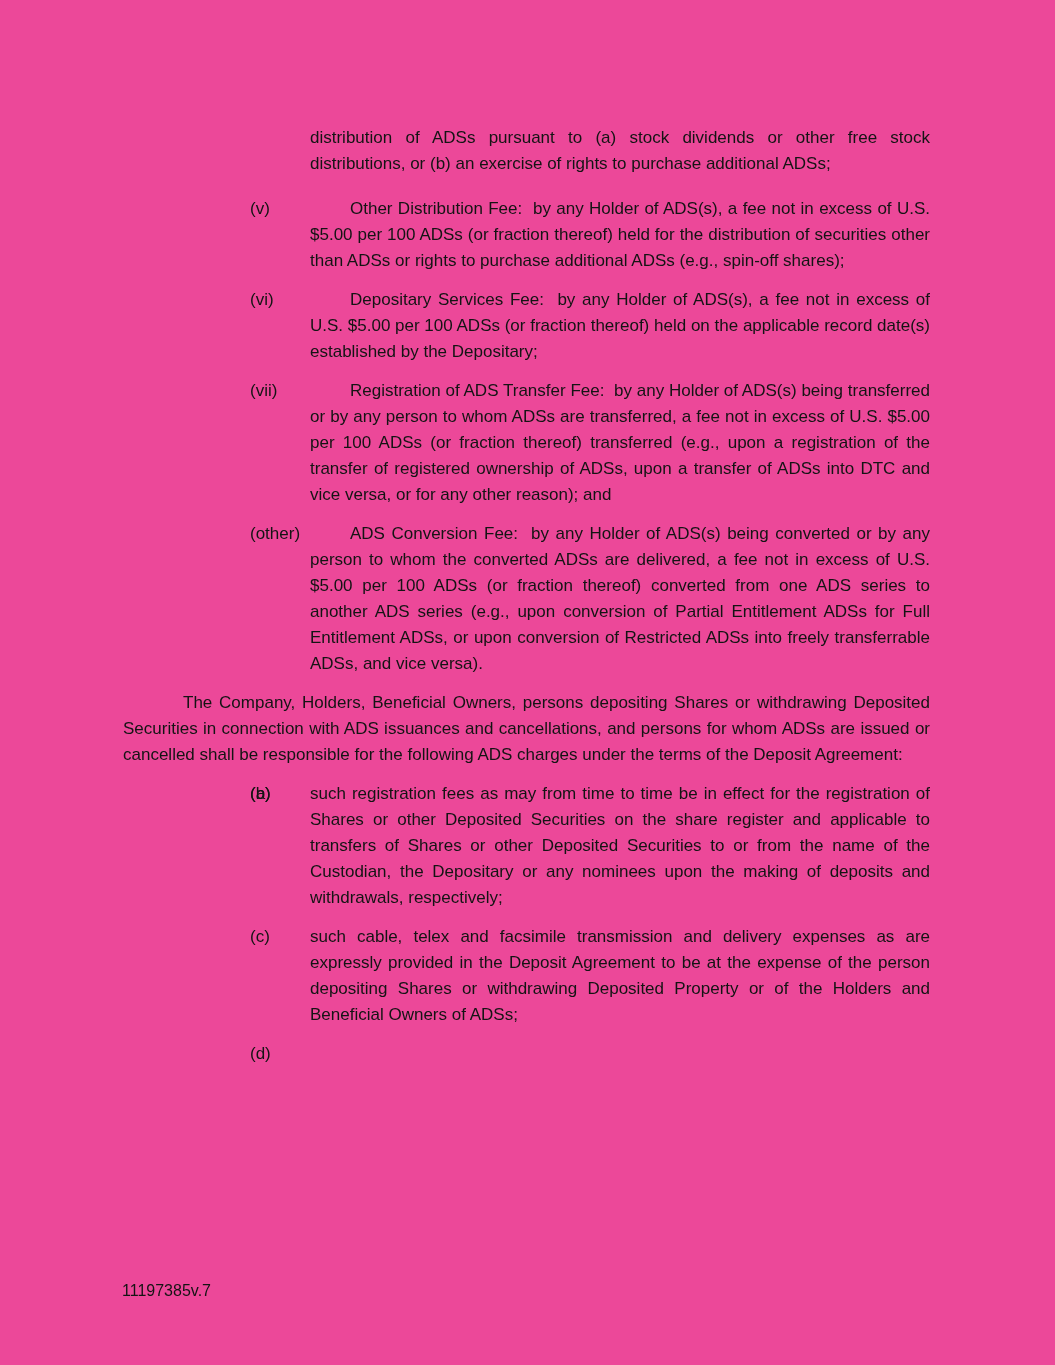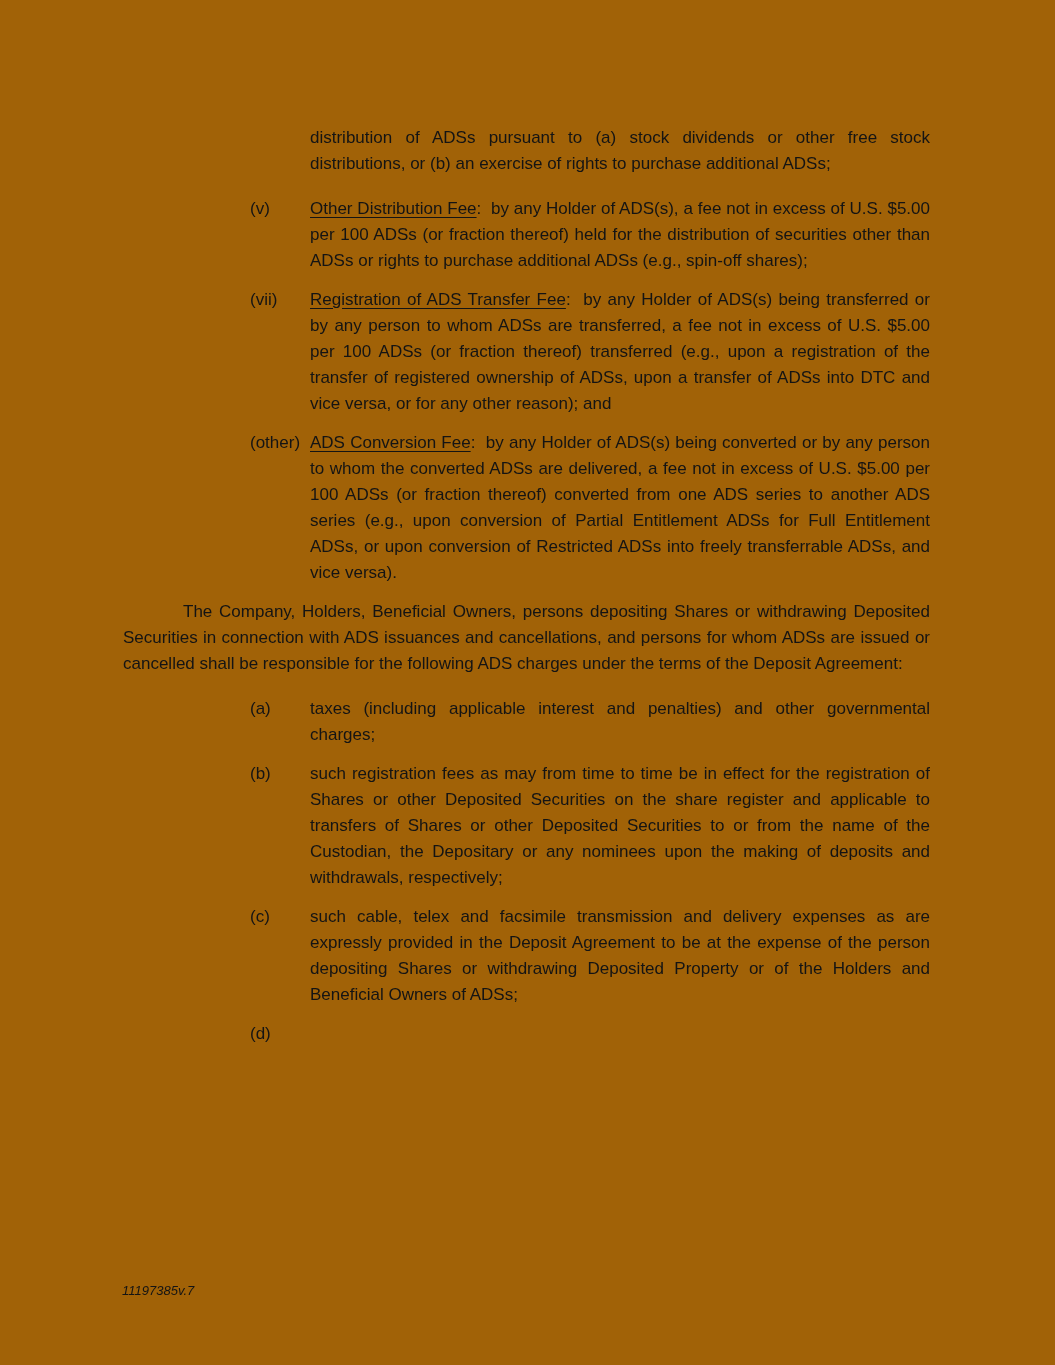--- a/index.html
+++ b/index.html
@@ -1,21 +1,21 @@
 <!DOCTYPE html>
 <html><head>
 <meta charset="utf-8">
 <style>
   * { margin: 0; padding: 0; box-sizing: border-box; }
   html, body { background: #ffffff; }
   .page {
     position: relative;
     width: 1055px;
     height: 1365px;
-    background: #a16207;
+    background: #ec4899;
     color: #141414;
     font-family: "Liberation Sans", sans-serif;
     font-size: 17px;
     line-height: 26px;
     overflow: hidden;
   }
   .content {
     position: absolute;
     top: 125px;
     left: 123px;
@@ -33,72 +33,74 @@
   }
   .item-label {
     position: absolute;
     left: 127px;
     top: 0;
   }
   .item-body {
     text-align: justify;
   }
   .u {
-    text-decoration: underline;
     text-underline-offset: 3px;
+    margin-left: 40px;
   }
   .body-para {
     text-indent: 60px;
     text-align: justify;
-    margin-bottom: 19px;
+    margin-bottom: 13px;
   }
   .page-number {
     position: absolute;
     top: 1237px;
     left: 0;
     width: 100%;
     text-align: center;
   }
   .doc-id {
     position: absolute;
     top: 1282px;
     left: 122px;
-    font-size: 13px;
+    font-size: 16px;
     line-height: 17px;
-    font-style: italic;
   }
 </style>
 </head>
 <body>
 
 <div class="page">
   <div class="content">
     <p class="cont-para">distribution of ADSs pursuant to (a) stock dividends or other free stock distributions, or (b) an exercise of rights to purchase additional ADSs;</p>
 
     <div id="fee-list">
         <div class="item">
           <span class="item-label">(v)</span>
           <div class="item-body"><span class="u">Other Distribution Fee</span>:&nbsp; by any Holder of ADS(s), a fee not in excess of U.S. $5.00 per 100 ADSs (or fraction thereof) held for the distribution of securities other than ADSs or rights to purchase additional ADSs (e.g., spin-off shares);</div>
+        </div>
+        <div class="item">
+          <span class="item-label">(vi)</span>
+          <div class="item-body"><span class="u">Depositary Services Fee</span>:&nbsp; by any Holder of ADS(s), a fee not in excess of U.S. $5.00 per 100 ADSs (or fraction thereof) held on the applicable record date(s) established by the Depositary;</div>
         </div>
         <div class="item">
           <span class="item-label">(vii)</span>
           <div class="item-body"><span class="u">Registration of ADS Transfer Fee</span>:&nbsp; by any Holder of ADS(s) being transferred or by any person to whom ADSs are transferred, a fee not in excess of U.S. $5.00 per 100 ADSs (or fraction thereof) transferred (e.g., upon a registration of the transfer of registered ownership of ADSs, upon a transfer of ADSs into DTC and vice versa, or for any other reason); and</div>
         </div>
         <div class="item">
           <span class="item-label">(other)</span>
           <div class="item-body"><span class="u">ADS Conversion Fee</span>:&nbsp; by any Holder of ADS(s) being converted or by any person to whom the converted ADSs are delivered, a fee not in excess of U.S. $5.00 per 100 ADSs (or fraction thereof) converted from one ADS series to another ADS series (e.g., upon conversion of Partial Entitlement ADSs for Full Entitlement ADSs, or upon conversion of Restricted ADSs into freely transferrable ADSs, and vice versa).</div>
         </div>
       </div>
 
     <p class="body-para">The Company, Holders, Beneficial Owners, persons depositing Shares or withdrawing Deposited Securities in connection with ADS issuances and cancellations, and persons for whom ADSs are issued or cancelled shall be responsible for the following ADS charges under the terms of the Deposit Agreement:</p>
 
     <div id="charge-list">
         <div class="item">
           <span class="item-label">(a)</span>
-          <div class="item-body">taxes (including applicable interest and penalties) and other governmental charges;</div>
         </div>
         <div class="item">
           <span class="item-label">(b)</span>
           <div class="item-body">such registration fees as may from time to time be in effect for the registration of Shares or other Deposited Securities on the share register and applicable to transfers of Shares or other Deposited Securities to or from the name of the Custodian, the Depositary or any nominees upon the making of deposits and withdrawals, respectively;</div>
         </div>
         <div class="item">
           <span class="item-label">(c)</span>
           <div class="item-body">such cable, telex and facsimile transmission and delivery expenses as are expressly provided in the Deposit Agreement to be at the expense of the person depositing Shares or withdrawing Deposited Property or of the Holders and Beneficial Owners of ADSs;</div>
         </div>
         <div class="item">

